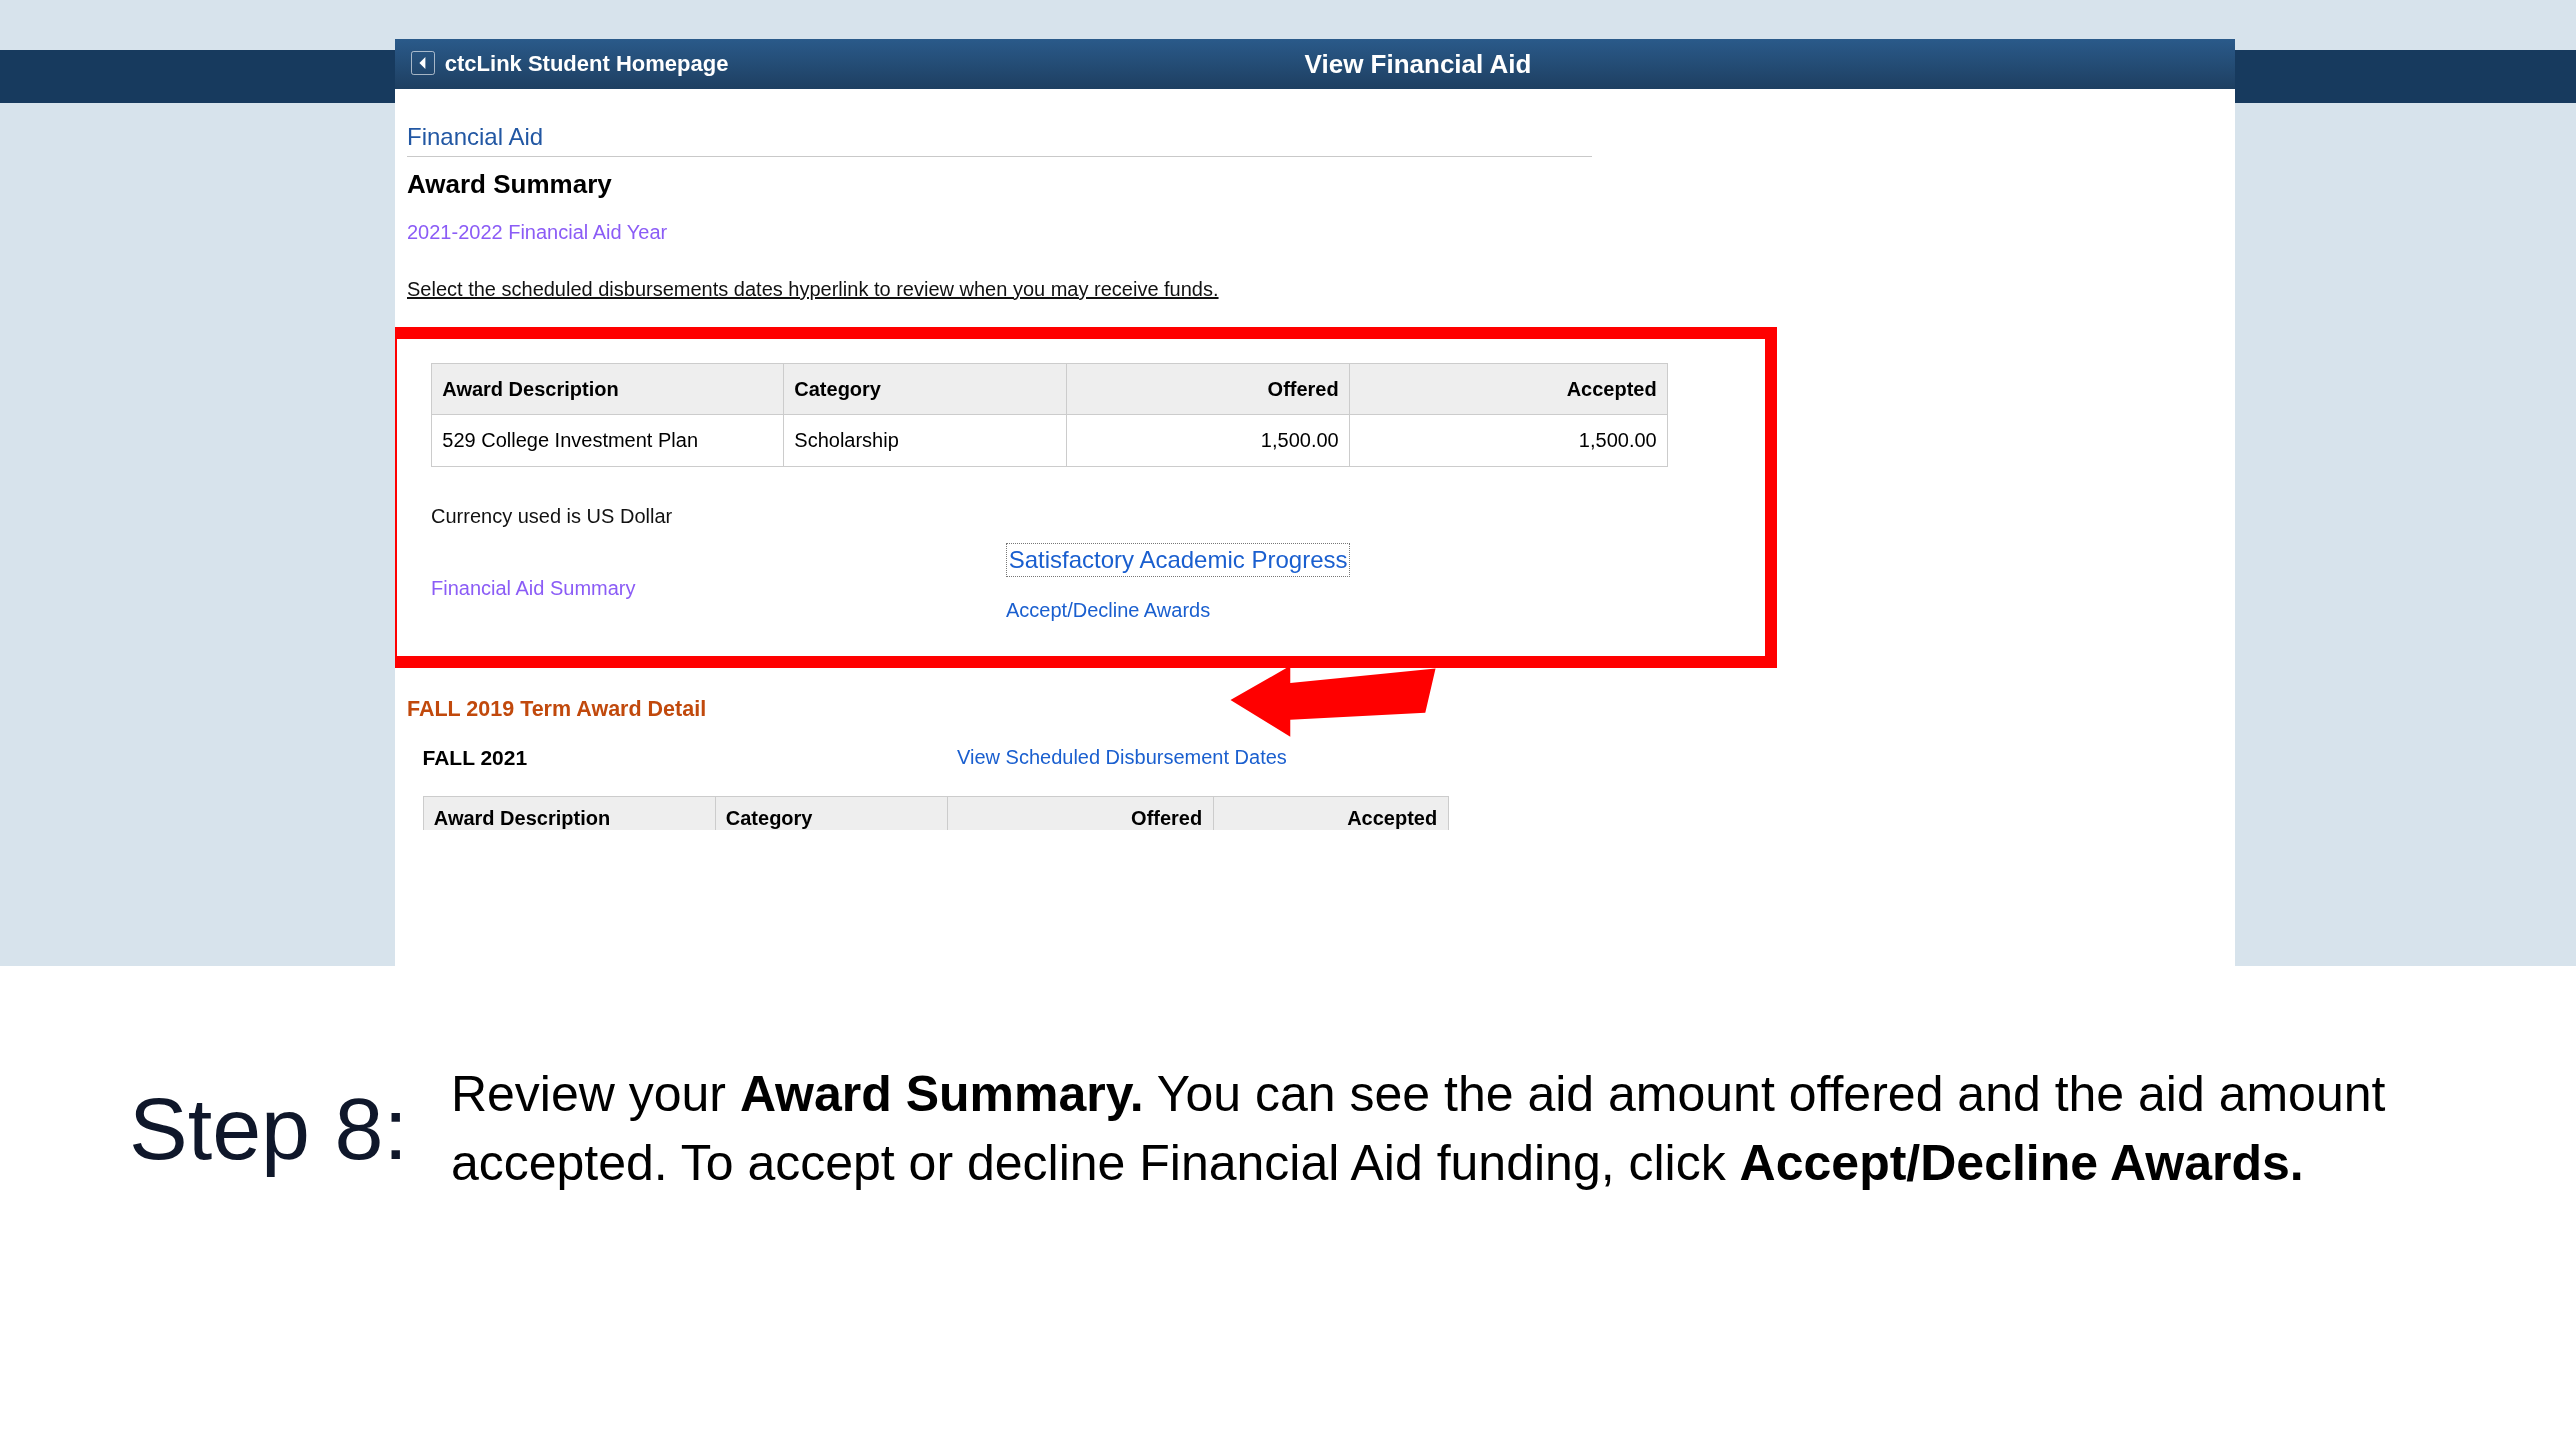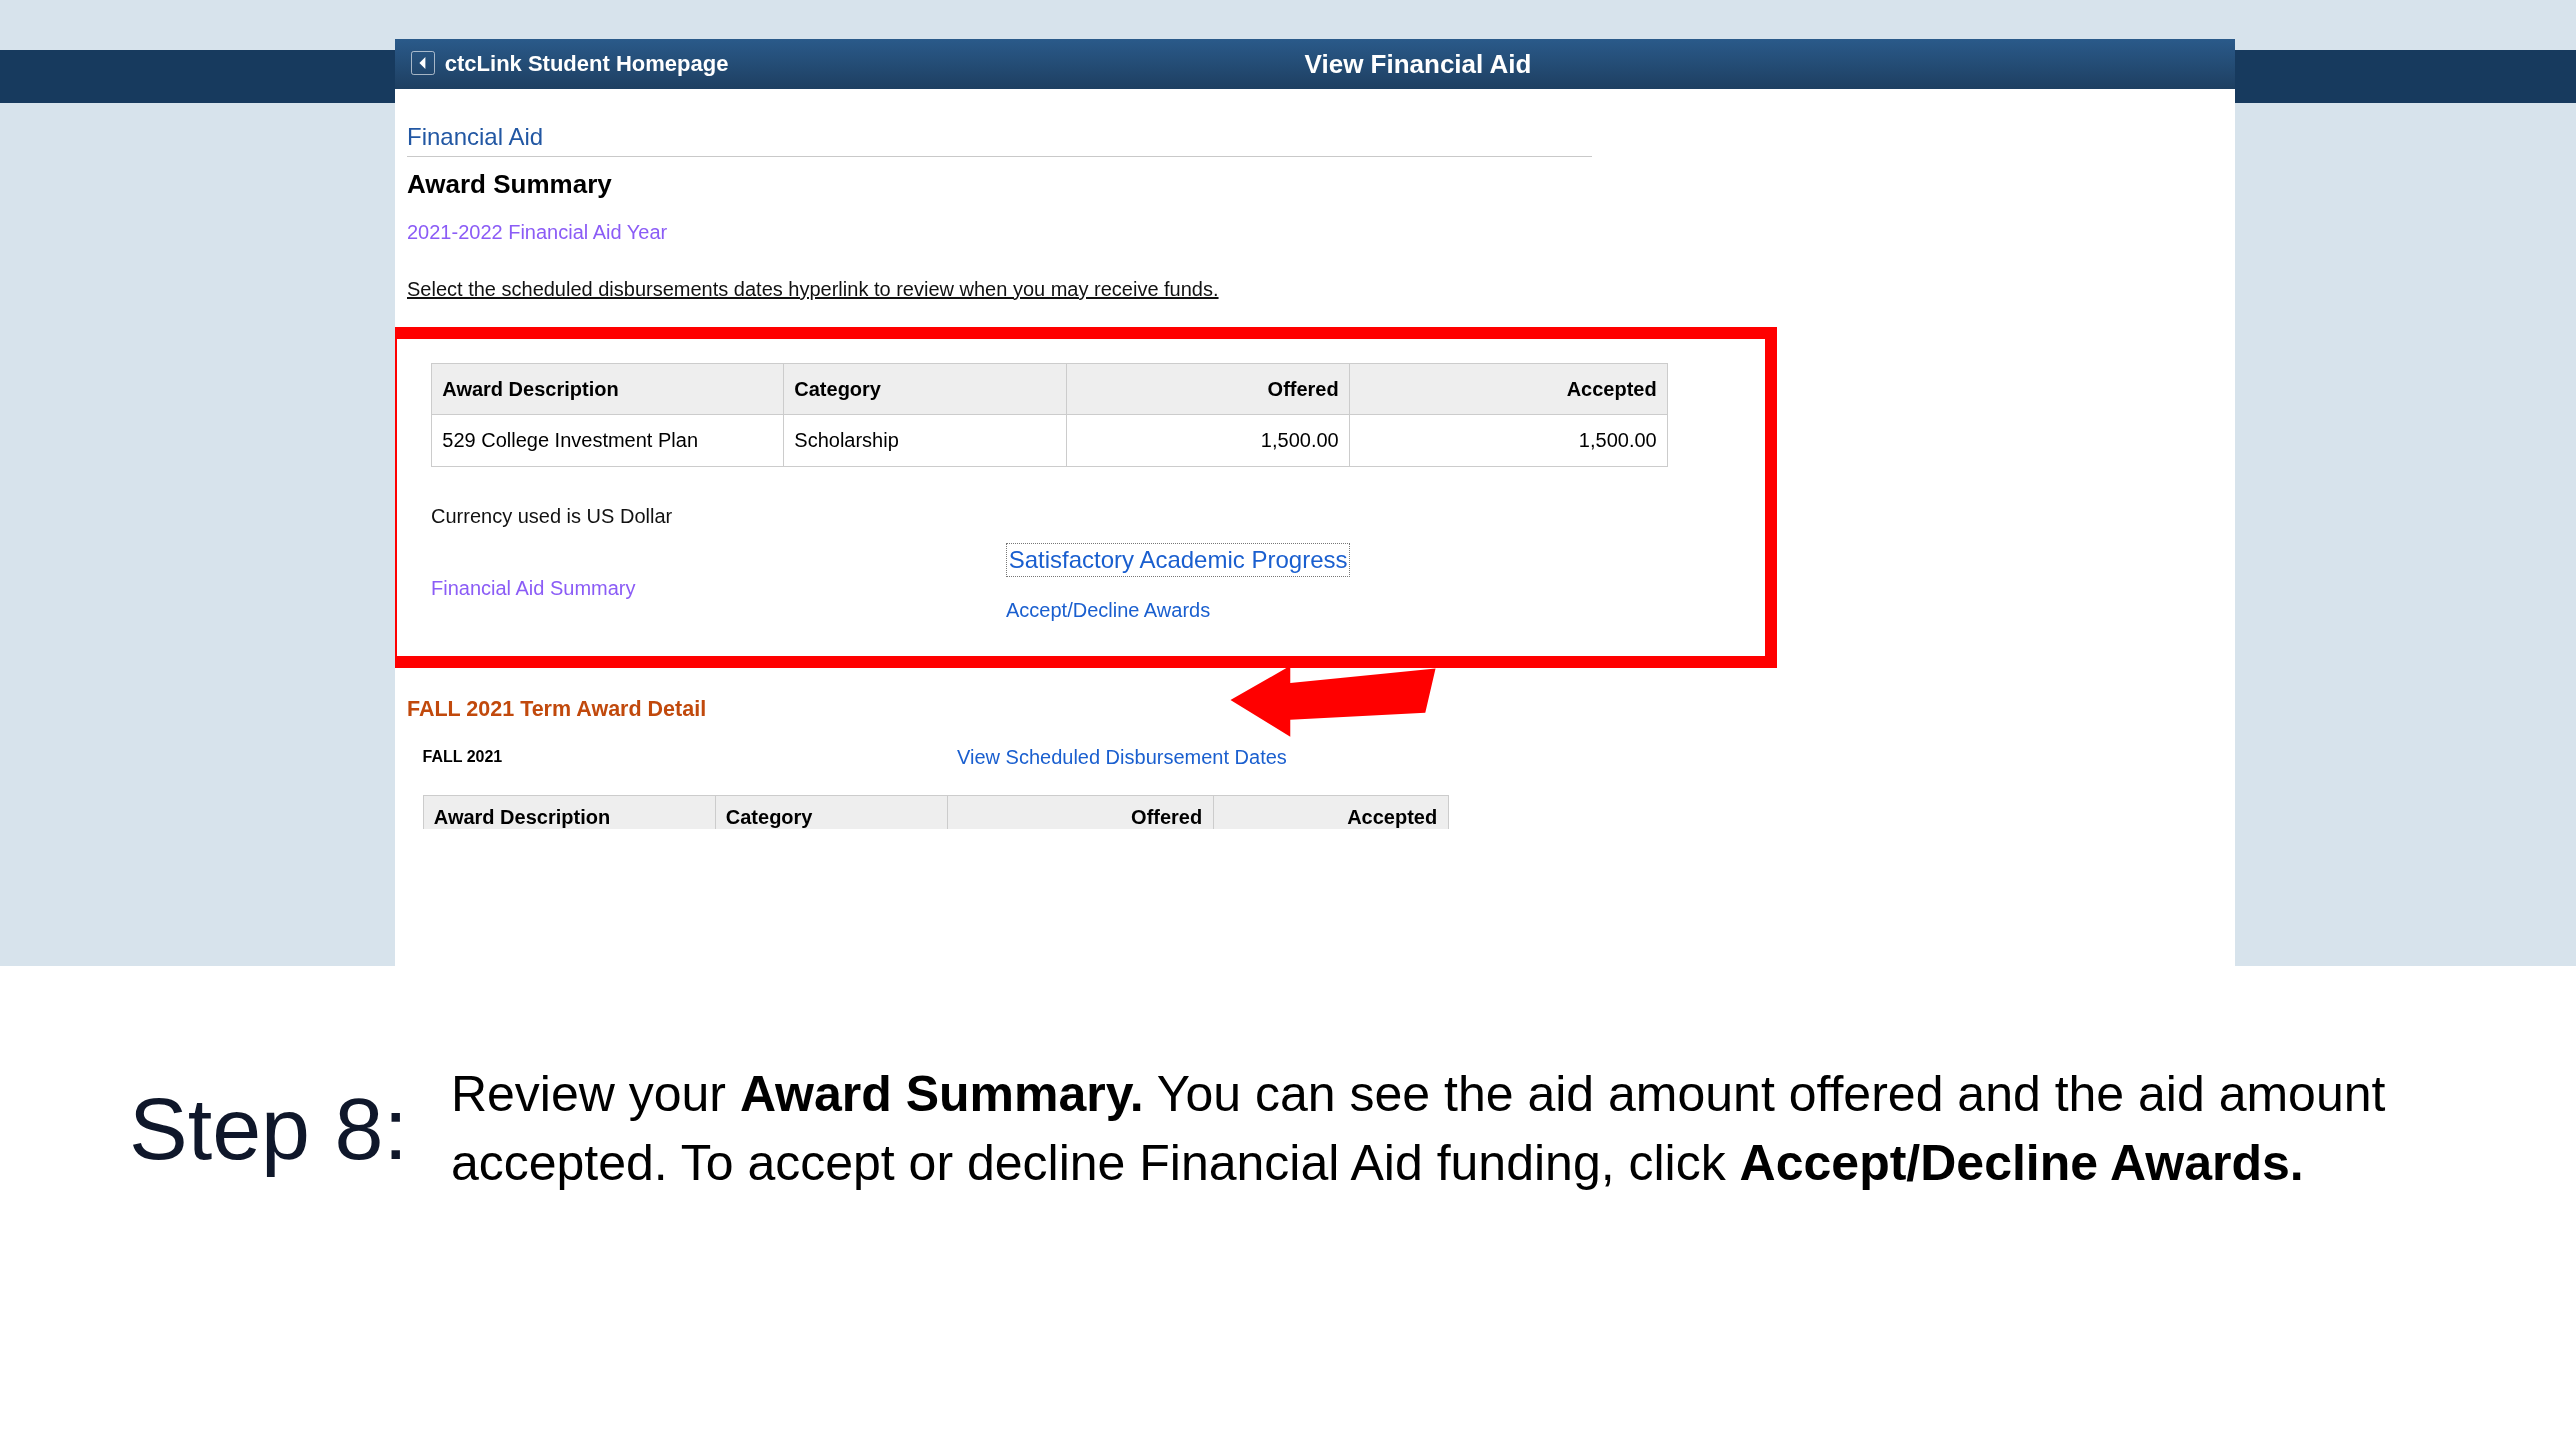--- a/index.html
+++ b/index.html
@@ -195,21 +195,21 @@
     font-weight: bold;
     color: #c1490c;
     margin-top: 29px;
   }
   .term-row {
     display: flex;
     align-items: center;
     margin-top: 24px;
   }
   .term-label {
-    font-size: 16px;
+    font-size: 21px;
     font-weight: bold;
     color: #000;
     width: 550px;
     padding-left: 15.5px;
   }
   .term-link {
     color: #1a5fcf;
     font-size: 20px;
     cursor: pointer;
   }
@@ -323,21 +323,21 @@
         </div>
 
         <div class="arrow-callout">
           <svg viewBox="0 0 240 110">
             <polygon points="0,55 70,15 70,35 240,18 228,70 70,78 70,98" fill="#ff0000"></polygon>
           </svg>
         </div>
 
       </div>
 
-      <div class="term-heading">FALL 2021 Term Award Detail</div>
+      <div class="term-heading">FALL 2019 Term Award Detail</div>
 
       <div class="term-row">
         <div class="term-label">FALL 2021</div>
         <span class="term-link">View Scheduled Disbursement Dates</span>
       </div>
 
       <table class="detail-table">
         <thead>
           <tr>
             <th style="width:292px">Award Description</th>

